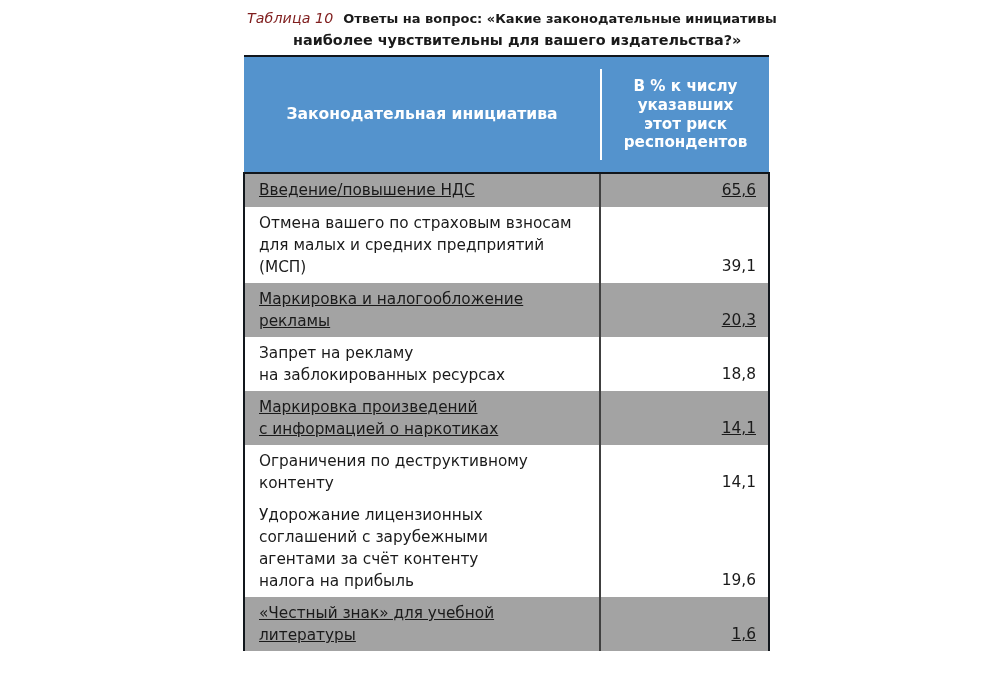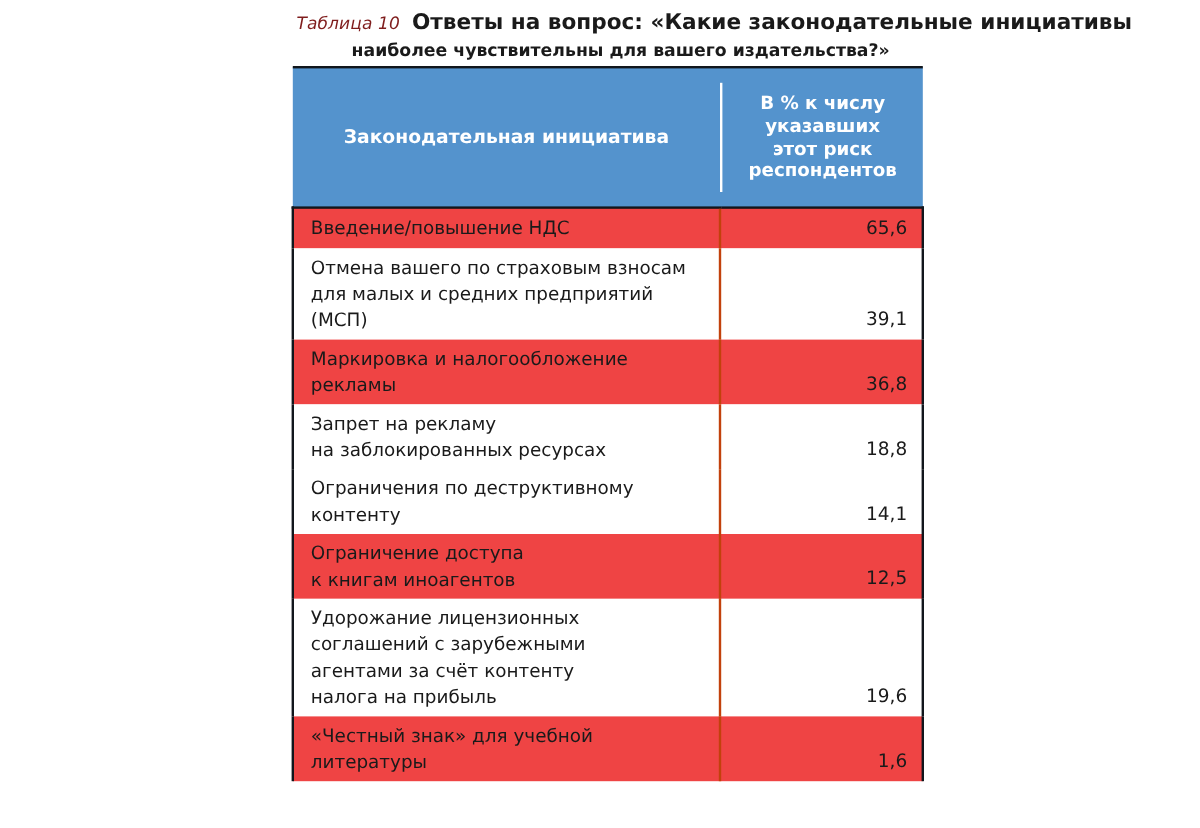--- a/index.html
+++ b/index.html
@@ -31,21 +31,21 @@
   .caption-line-1 { padding-left: 247px; }
   .caption-line-2 { padding-left: 247px; }
   .cap-label {
     font-style: italic;
     font-size: 14.2px;
     color: #7f1d1d;
     letter-spacing: 0.1px;
   }
   .cap-title {
     font-weight: bold;
-    font-size: 18px;
+    font-size: 13px;
     color: #1a1a1a;
     margin-left: 10px;
   }
   .cap-title-cont {
     font-weight: bold;
     font-size: 14.4px;
     color: #1a1a1a;
     margin-left: 46px;
   }
   .caption-line-2 { margin-top: 3px; }
@@ -98,32 +98,32 @@
   }
   thead tr { border-top: 2px solid #11161c; }
 
   
   tbody td {
     border: none;
     padding: 0;
     vertical-align: bottom;
     color: #1a1a1a;
   }
-  tbody tr.shaded td { background: #ef4444; }
+  tbody tr.shaded td { background: #a3a3a3; text-decoration: underline; }
   tbody tr.plain  td { background: #ffffff; }
 
   td.c-label {
     border-left: 2px solid #11161c;
     padding: 5px 6px 5px 14px;
     font-size: 15.3px;
     line-height: 1.44;
     vertical-align: top;
   }
   td.c-value {
-    border-left: 2px solid #c2410c;
+    border-left: 2px solid #404040;
     border-right: 2px solid #11161c;
     padding: 5px 12px 6px 6px;
     font-size: 15.4px;
     line-height: 1.44;
     text-align: right;
     vertical-align: bottom;
     white-space: nowrap;
   }
   tbody tr:first-child td { border-top: 2px solid #11161c; }
 
@@ -177,42 +177,42 @@
             <span class="lbl-line">для малых и средних предприятий</span>
             <span class="lbl-line">(МСП)</span>
           </td>
           <td class="c-value">39,1</td>
         </tr>
         <tr class="shaded">
           <td class="c-label">
             <span class="lbl-line">Маркировка и налогообложение</span>
             <span class="lbl-line">рекламы</span>
           </td>
-          <td class="c-value">36,8</td>
+          <td class="c-value">20,3</td>
         </tr>
         <tr class="plain">
           <td class="c-label">
             <span class="lbl-line">Запрет на рекламу</span>
             <span class="lbl-line">на заблокированных ресурсах</span>
           </td>
           <td class="c-value">18,8</td>
         </tr>
+        <tr class="shaded">
+          <td class="c-label">
+            <span class="lbl-line">Маркировка произведений</span>
+            <span class="lbl-line">с информацией о наркотиках</span>
+          </td>
+          <td class="c-value">14,1</td>
+        </tr>
         <tr class="plain">
           <td class="c-label">
             <span class="lbl-line">Ограничения по деструктивному</span>
             <span class="lbl-line">контенту</span>
           </td>
           <td class="c-value">14,1</td>
-        </tr>
-        <tr class="shaded">
-          <td class="c-label">
-            <span class="lbl-line">Ограничение доступа</span>
-            <span class="lbl-line">к книгам иноагентов</span>
-          </td>
-          <td class="c-value">12,5</td>
         </tr>
         <tr class="plain">
           <td class="c-label">
             <span class="lbl-line">Удорожание лицензионных</span>
             <span class="lbl-line">соглашений с зарубежными</span>
             <span class="lbl-line">агентами за счёт контенту</span>
             <span class="lbl-line">налога на прибыль</span>
           </td>
           <td class="c-value">19,6</td>
         </tr>

